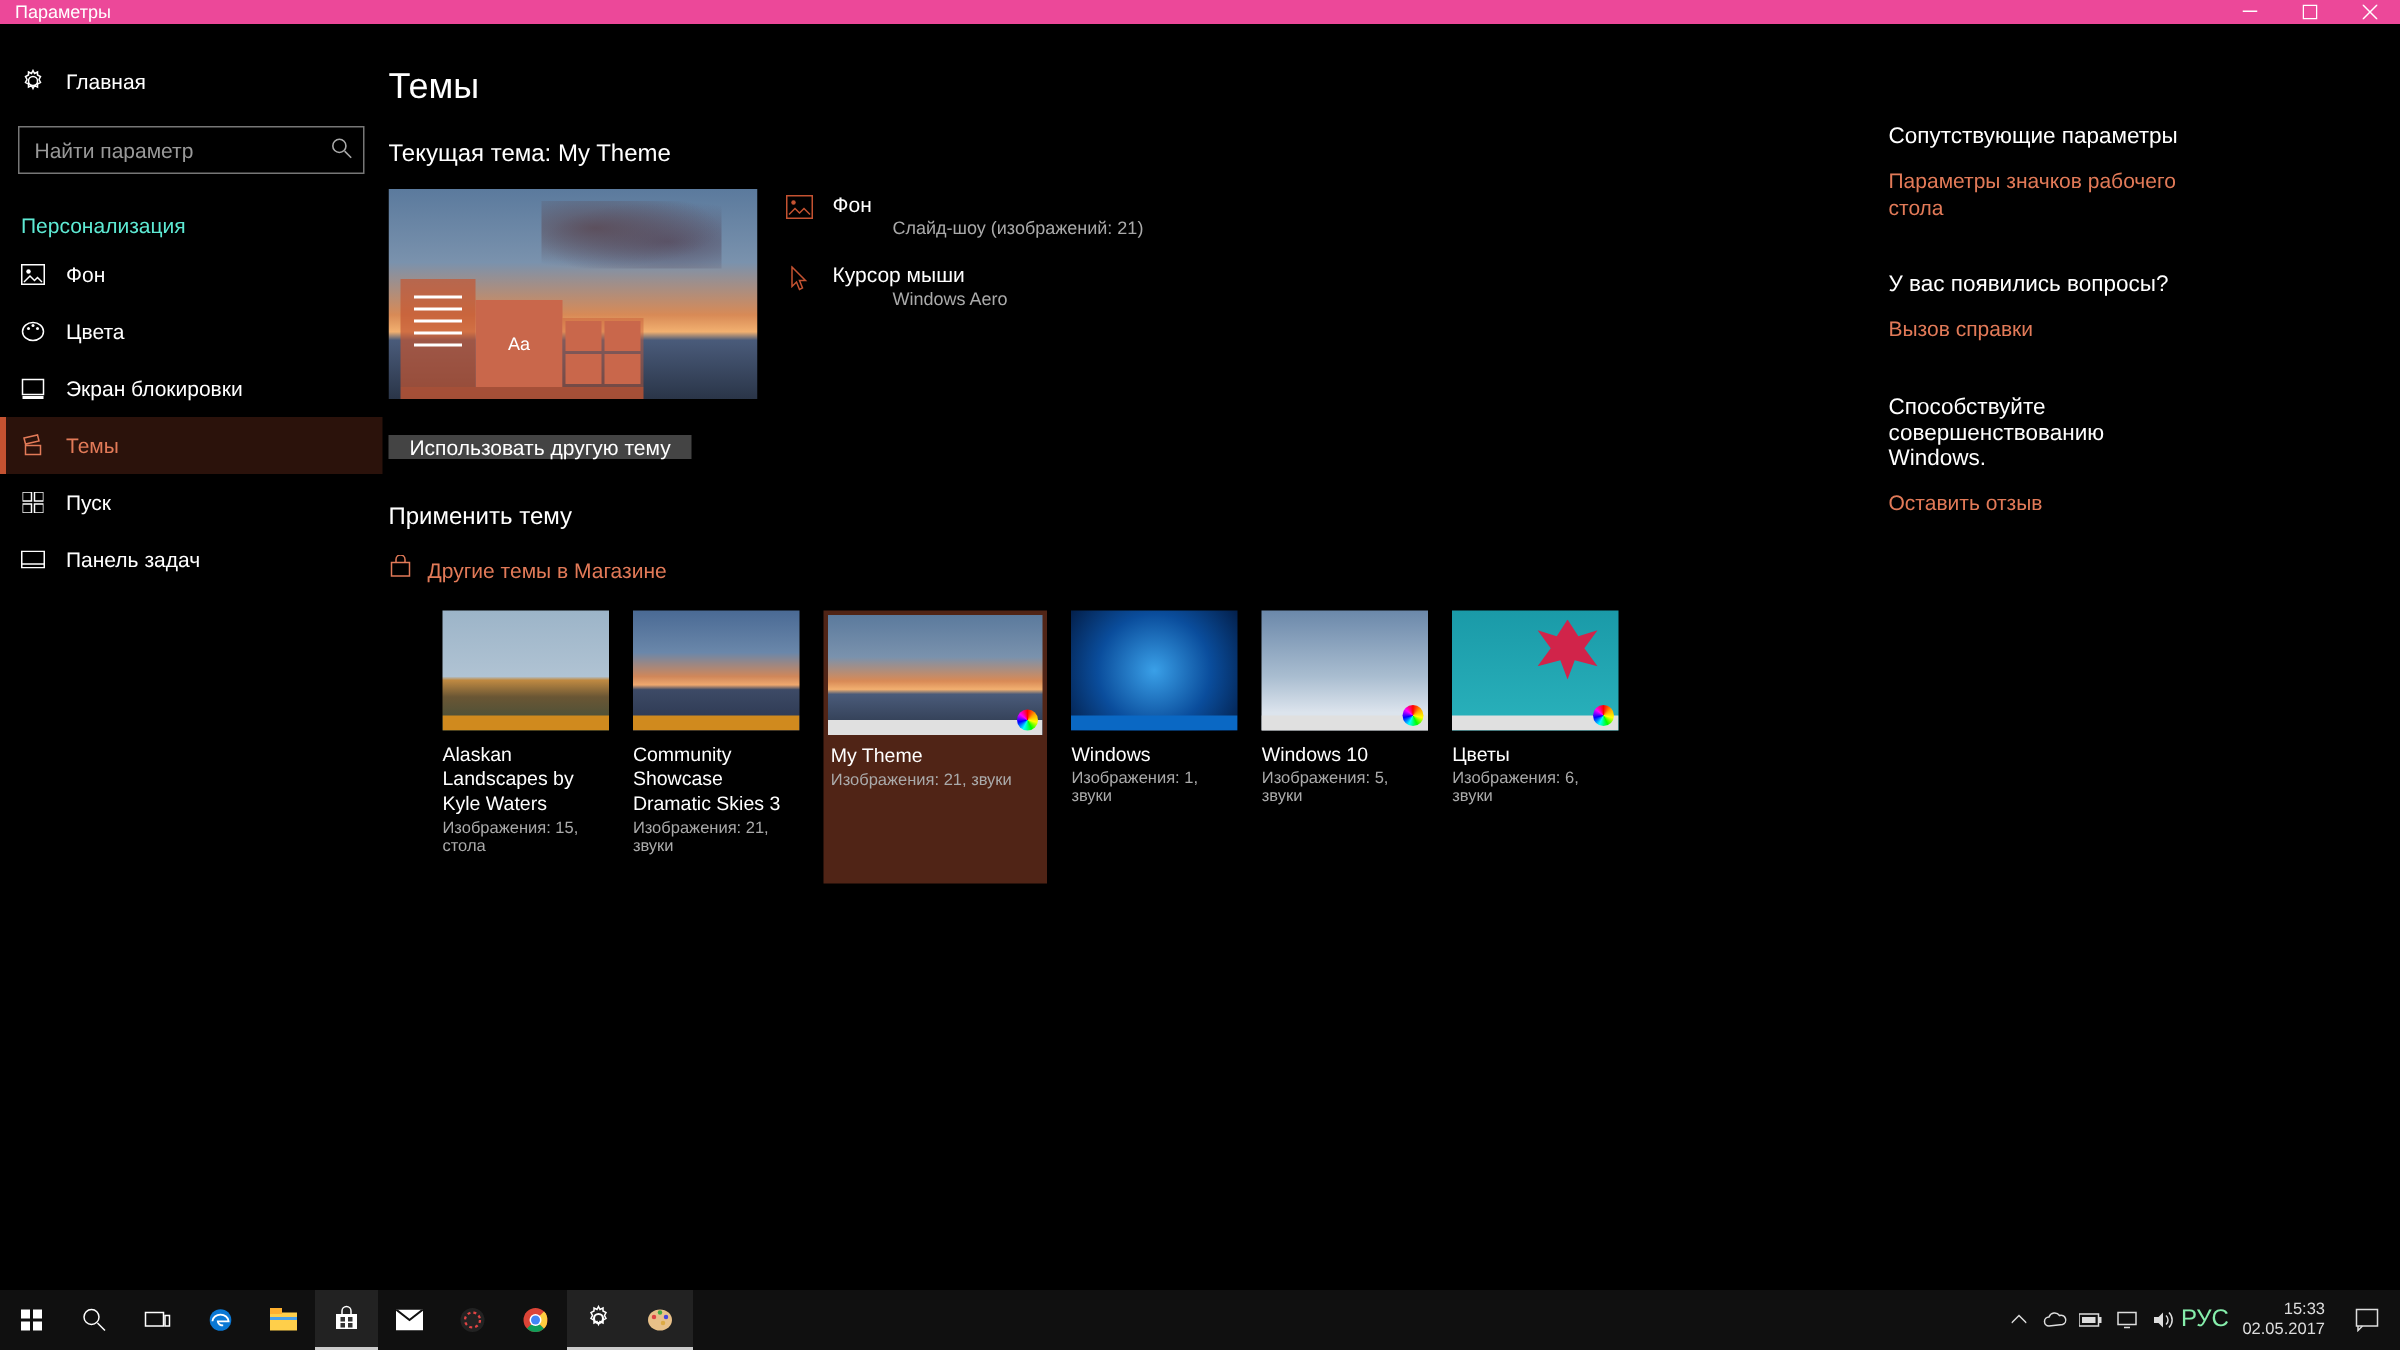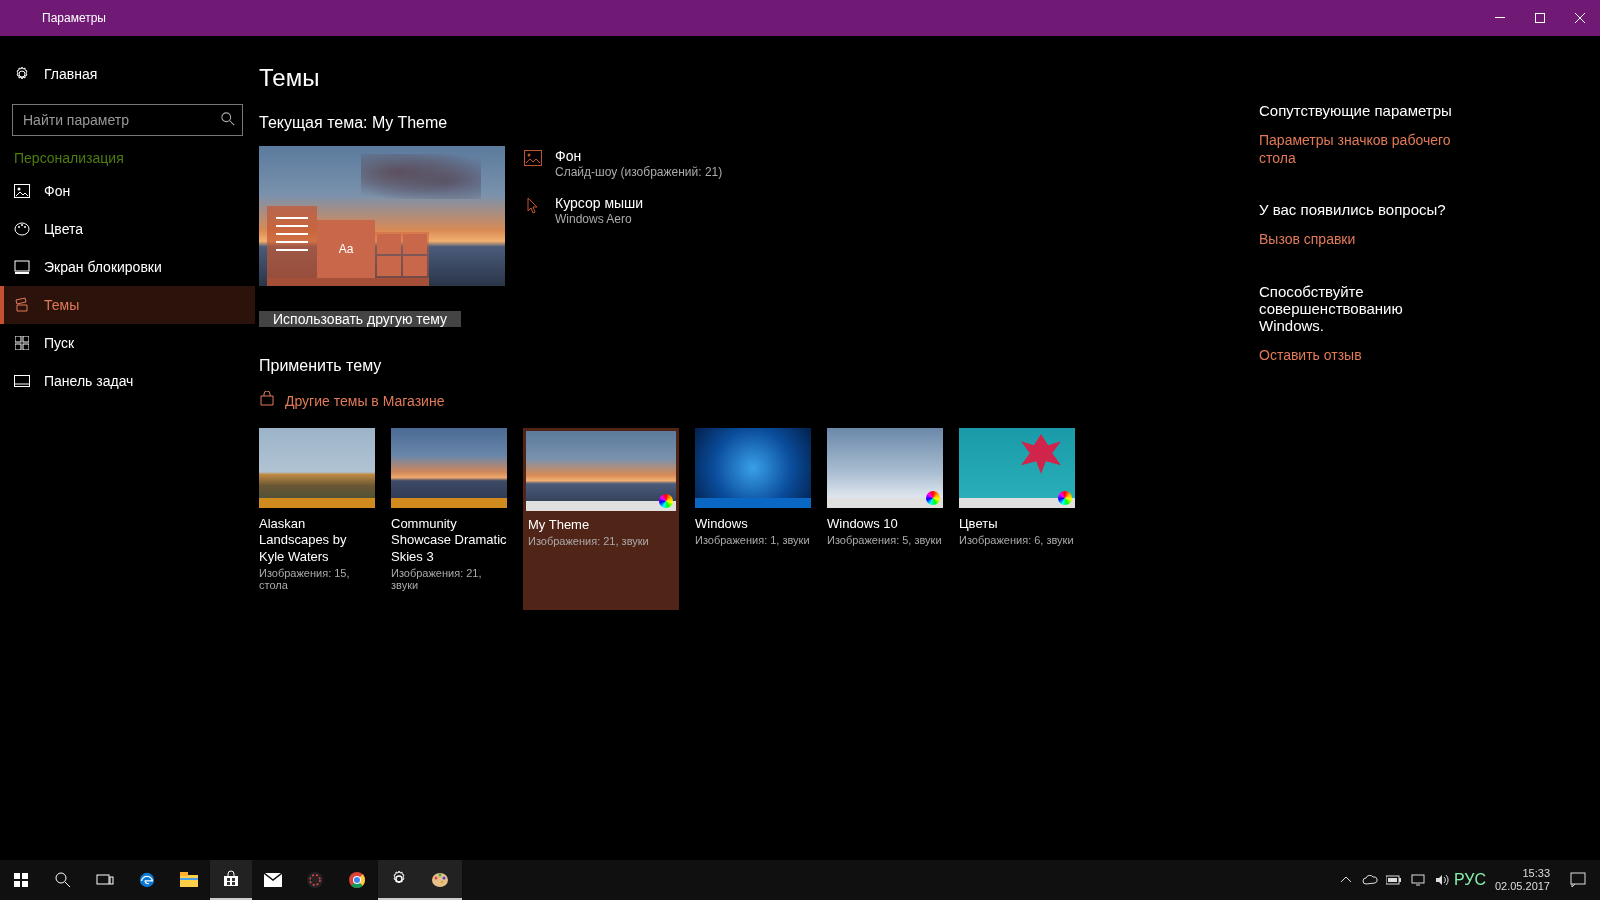--- a/index.html
+++ b/index.html
@@ -1,34 +1,34 @@
 <!DOCTYPE html>
 <html><head>
 <meta charset="utf-8">
 <style>
   * { box-sizing: border-box; margin: 0; padding: 0; font-family: 'Segoe UI', Tahoma, sans-serif; }
   body { background: #000; color: #fff; width: 1600px; height: 900px; overflow: hidden; position: relative; }
 
   
-  .titlebar { height: 36px; background: #701a75; display: flex; align-items: center; justify-content: space-between; font-size: 12px; padding-left: 32px; }
+  .titlebar { height: 16px; background: #ec4899; display: flex; align-items: center; justify-content: space-between; font-size: 12px; }
   .titlebar .title { padding-left: 10px; }
   .titlebar .winbtns { display: flex; }
   .titlebar .winbtn { width: 40px; height: 24px; display:flex; align-items:center; justify-content:center; cursor:pointer; }
   .titlebar .winbtn svg { width: 10px; height: 10px; }
 
   .app { display: flex; height: calc(100% - 24px - 40px); }
 
   
   .sidebar { width: 255px; padding-top: 18px; }
   .home-row { display:flex; align-items:center; height:40px; padding-left:14px; gap:14px; font-size:14px; cursor:pointer;}
   .search-wrap { margin: 10px 12px 0 12px; position: relative; }
   .search-input { width: 100%; height: 32px; background: transparent; border: 1px solid #777; color: #fff; padding: 0 28px 0 10px; font-size:14px; }
   .search-input::placeholder { color: #999; }
   .search-icon { position:absolute; right:8px; top:8px; color:#aaa; }
-  .section-label { color:#4d7c0f; font-size:14px; margin: 14px 0 6px 14px; }
+  .section-label { color:#5eead4; font-size:14px; margin: 26px 0 6px 14px; }
   .navitem { display:flex; align-items:center; gap:14px; height:38px; padding-left:14px; font-size:14px; cursor:pointer; }
   .navitem.active { background: rgba(196,82,49,0.22); color:#e27a58; position:relative;}
   .navitem.active::before { content:""; position:absolute; left:0; top:0; bottom:0; width:4px; background:#c45231;}
   .navicon { width:16px; height:16px; display:flex; align-items:center; justify-content:center; }
 
   
   .main { flex: 1; padding: 28px 0 0 4px; display:flex; }
   .content { width: 820px; }
   .page-title { font-size: 24px; font-weight: 300; margin-bottom: 22px; }
   .subhdr { font-size: 16px; font-weight:400; margin-bottom: 14px; }
@@ -41,27 +41,27 @@
   .preview .sidebar-mock div { height:2px; background:#fff; margin:6px 4px; }
   .preview .win-mock { position:absolute; left:58px; top:74px; width:58px; height:58px; background:#c9674b; display:flex; align-items:center; justify-content:center; font-size:12px; color:#fff;text-align:center;}
   .preview .tiles-mock { position:absolute; left:116px; bottom:8px; width:54px; height:46px; background:rgba(200,90,55,0.45); display:grid; grid-template-columns:1fr 1fr; grid-template-rows:1fr 1fr; gap:2px; padding:2px;}
   .preview .tiles-mock div{background:#c9674b;}
   .preview .taskbar-mock { position:absolute; left:8px; bottom:0; width:162px; height:8px; background:rgba(195,85,50,0.8);}
 
   .theme-props { display:flex; flex-direction:column; gap:16px; padding-top:2px;}
   .prop-row { display:flex; gap:12px; cursor:pointer;}
   .prop-ic { width:20px; color:#c45231; display:flex; justify-content:center; padding-top:2px;}
   .prop-txt .pt1 { font-size:14px; }
-  .prop-txt .pt2 { font-size:12px; color:#aaa; margin-top:1px;}
+  .prop-txt .pt2 { font-size:12px; color:#aaa; margin-top:1px;margin-left:40px;}
 
   .btn-use { margin-top:0; background:#444; border:none; color:#fff; font-size:14px; padding:0 14px; cursor:pointer; margin-bottom: 30px;}
 
   .store-link { display:flex; gap:10px; align-items:center; color:#e27a58; font-size:14px; margin: 16px 0 18px 0; cursor:pointer;}
 
-  .themes-grid { display:flex; gap:16px; }
+  .themes-grid { display:flex; gap:16px;margin-left:36px; }
   .theme-card { width:116px; cursor:pointer;}
   .theme-card.selected { background: rgba(200,90,55,0.4); padding:3px; width:156px; }
   .theme-card.selected .tc-info{ padding: 6px 2px 60px 2px;}
   .tc-thumb { width:100%; height:80px; position:relative; overflow:hidden;}
   .tc-info { padding-top:8px;}
   .tc-title { font-size:13px; line-height:1.25; }
   .tc-meta { font-size:11px; color:#aaa; margin-top:2px;}
   .badge-color { position:absolute; right:3px; bottom:3px; width:14px; height:14px; border-radius:50%; background: conic-gradient(red,orange,yellow,lime,cyan,blue,magenta,red);}
   .tc-bottom-bar{ position:absolute; bottom:0; left:0; right:0; height:10px;}
 

